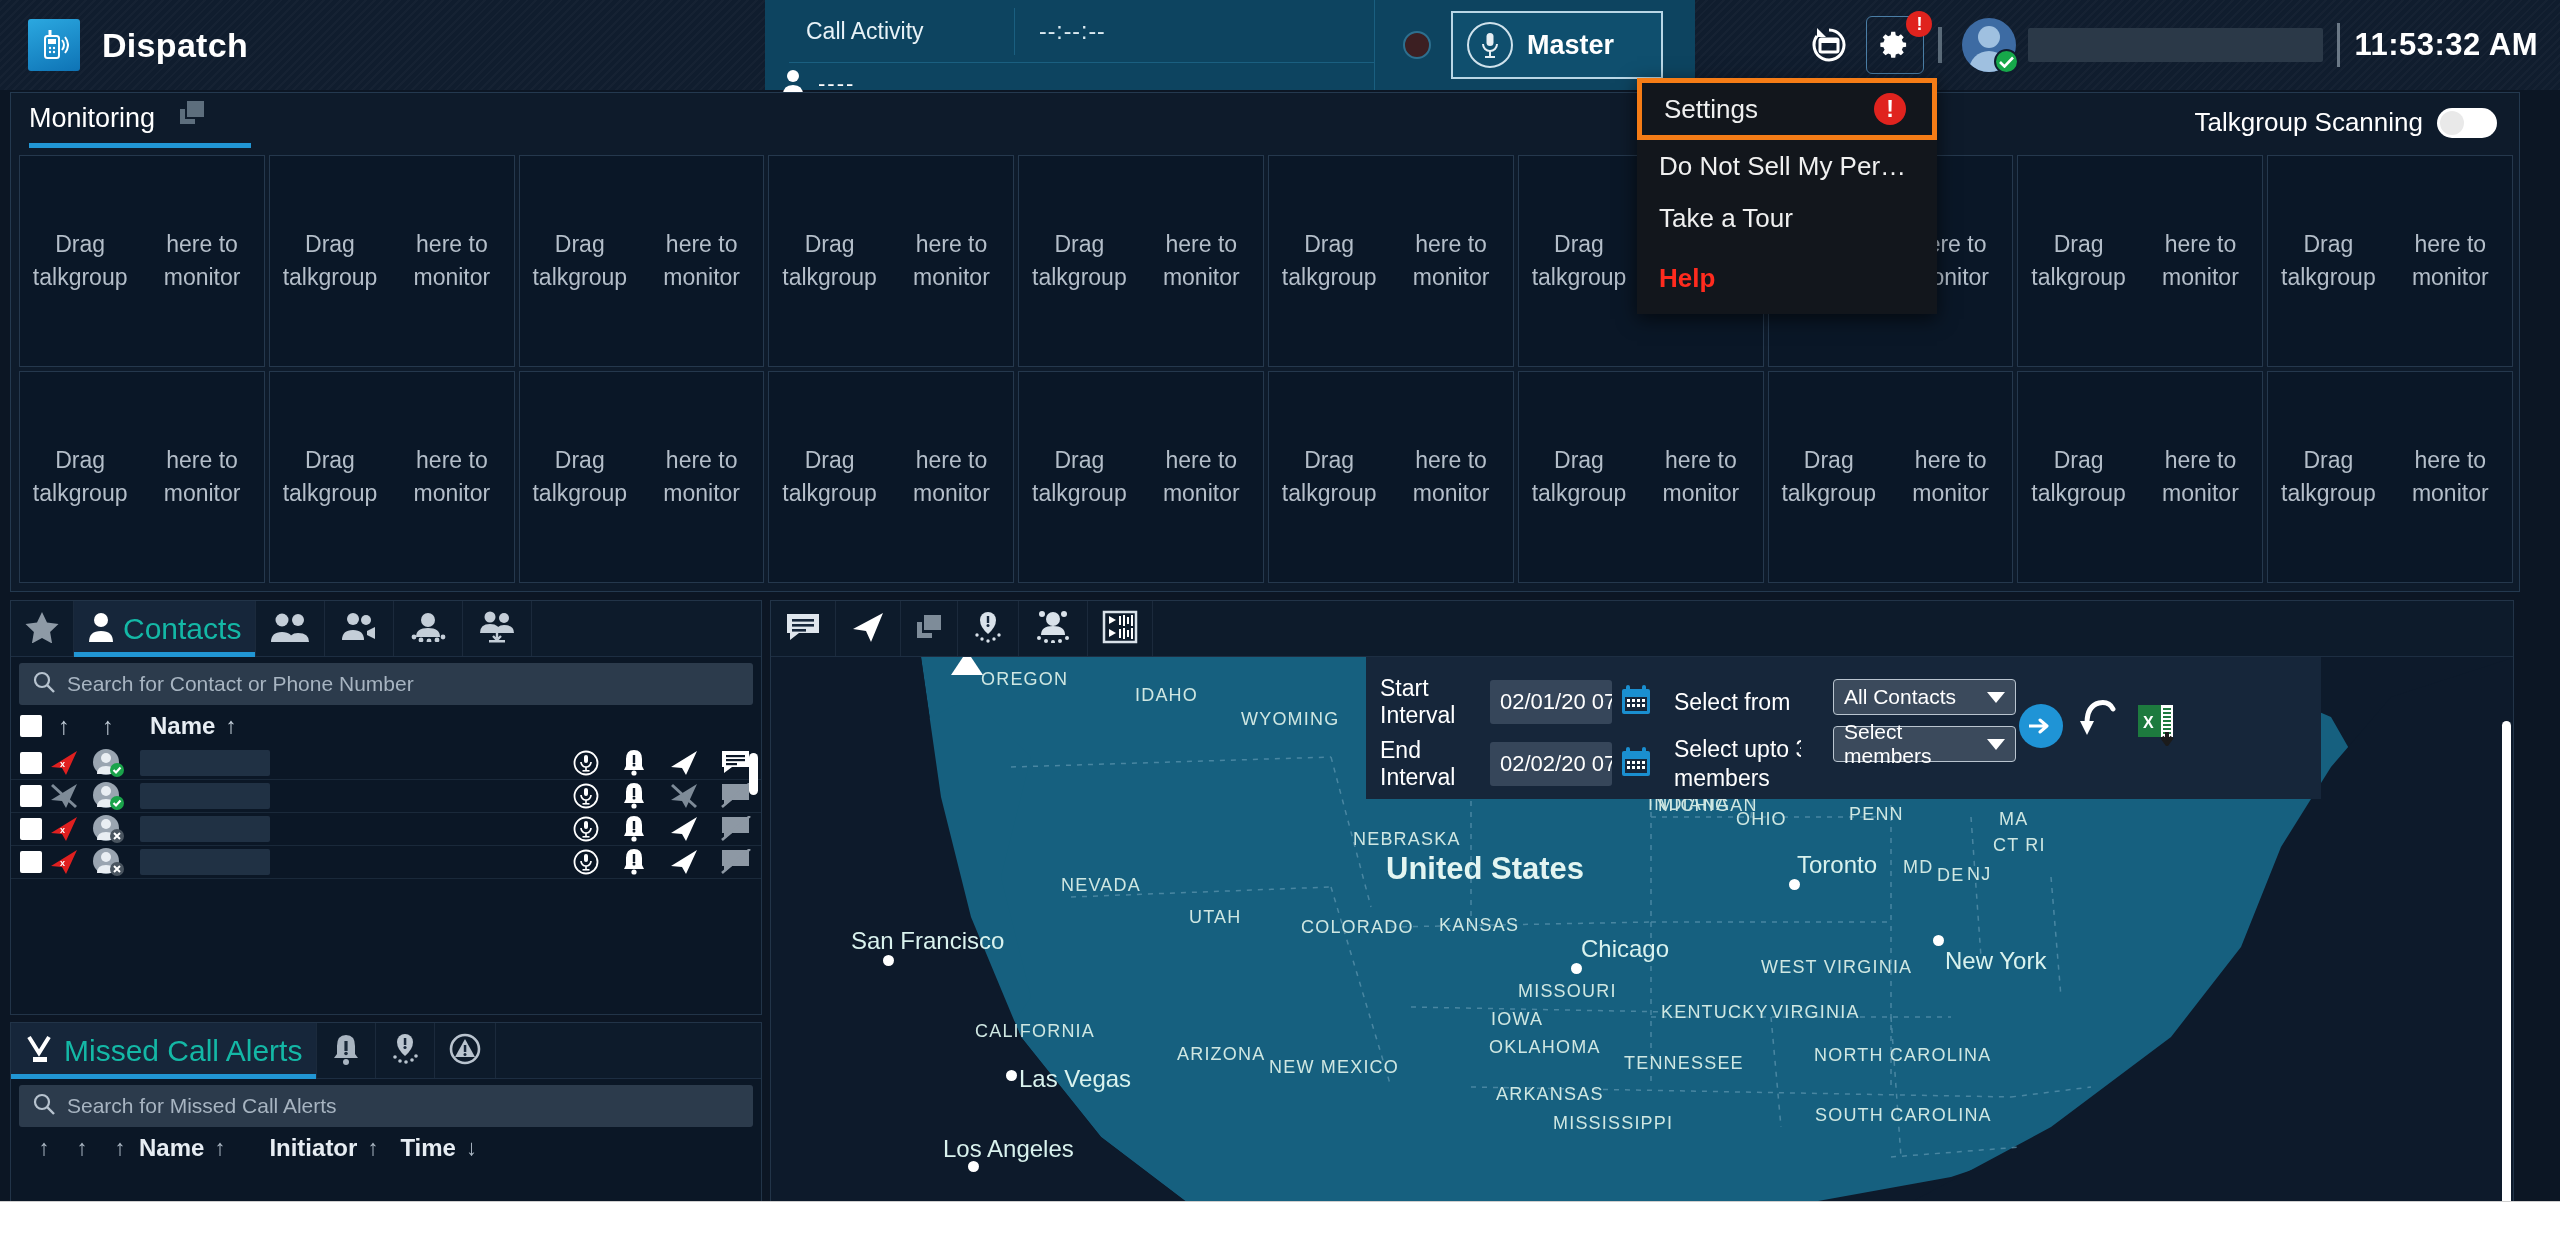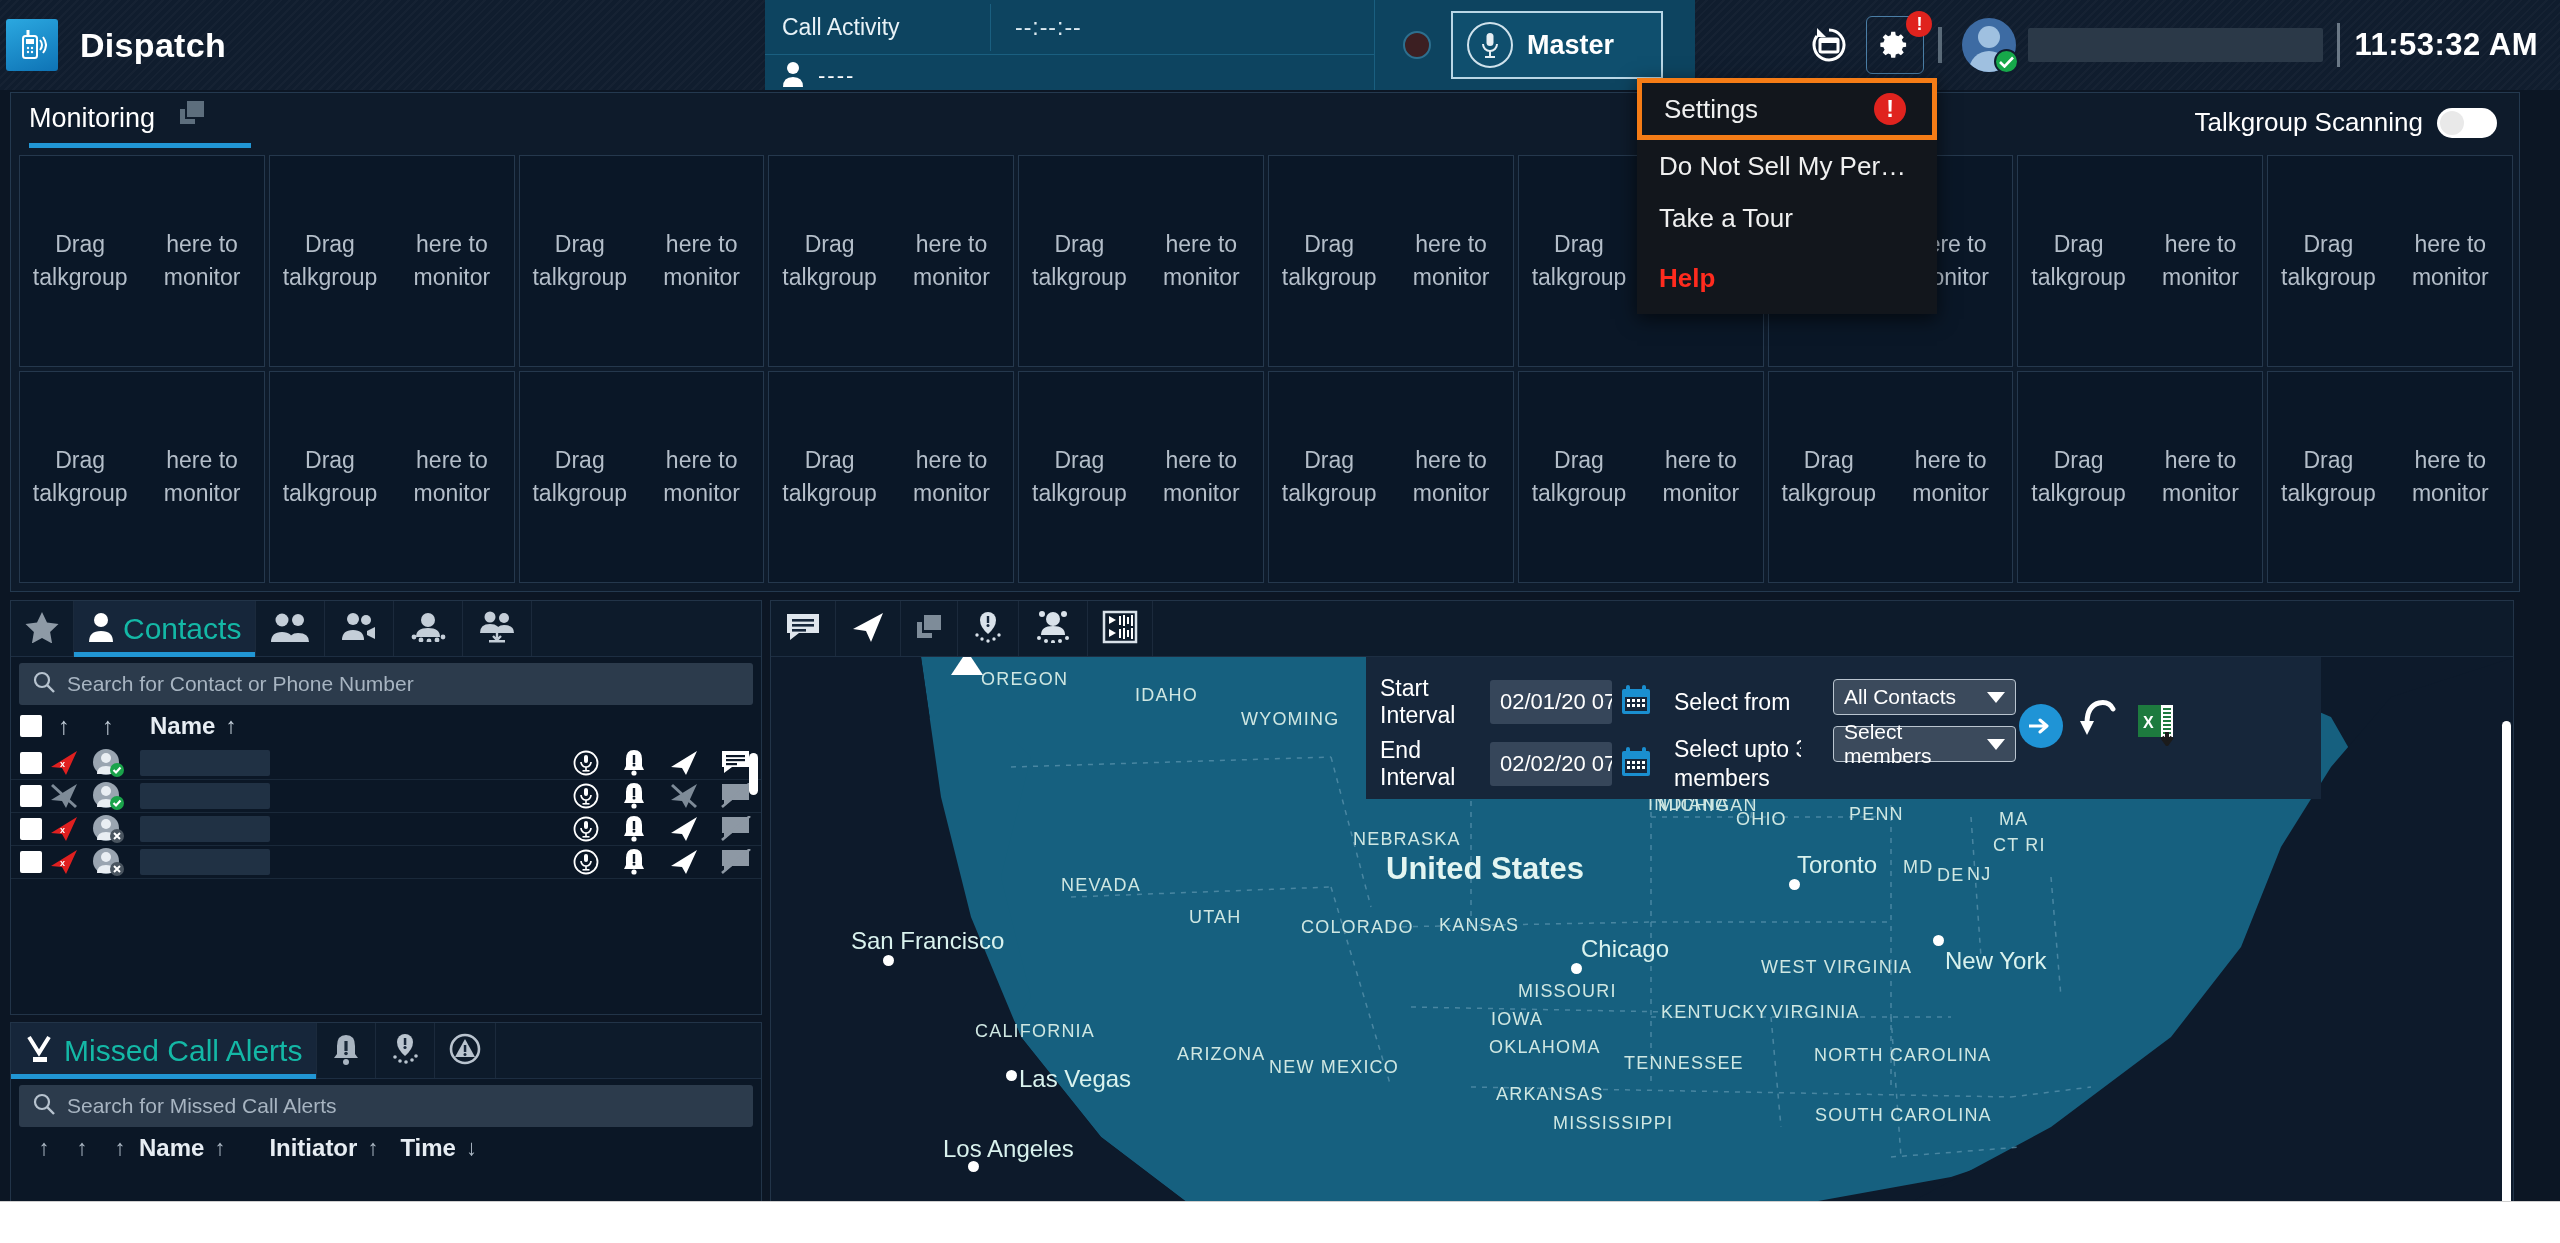--- a/index.html
+++ b/index.html
@@ -14,33 +14,33 @@
     background:#0c1624;
   }
 
   
   .header {
     position:absolute; left:0; top:0; width:2560px; height:90px;
     background:#101d2e;
     background-image: repeating-linear-gradient(135deg, rgba(255,255,255,.022) 0 2px, rgba(0,0,0,0) 2px 6px);
     display:flex; align-items:center;
   }
-  .brand { display:flex; align-items:center; padding-left:6px; width:765px; }
+  .brand { display:flex; align-items:center; padding-left:28px; width:765px; }
   .brand-logo {
     width:52px; height:52px; border-radius:3px;
     background:linear-gradient(160deg,#2ba8e0,#0e73b5);
     display:flex; align-items:center; justify-content:center;
   }
   .brand-title { color:#fff; font-size:34px; font-weight:bold; margin-left:22px; letter-spacing:.3px; }
 
   .callpanel {
     position:absolute; left:765px; top:0; width:610px; height:90px;
     background:#0d4460; border-right:1px solid #1a5f80;
   }
-  .callpanel .cp-row1 { height:55px; display:flex; align-items:center; border-bottom:1px solid #1a5f80; }
+  .callpanel .cp-row1 { height:63px; display:flex; align-items:center; border-bottom:1px solid #1a5f80;margin-left:24px; }
   .cp-label { color:#e8f2f7; font-size:23px; padding-left:17px; width:225px; }
   .cp-sep { width:1px; height:47px; background:#1a5f80; }
   .cp-timer { color:#dbe9f0; font-size:23px; padding-left:24px; letter-spacing:1px; }
   .callpanel .cp-row2 { height:42px; display:flex; align-items:center; padding-left:17px; }
   .cp-user { color:#ffffff; font-size:22px; margin-left:14px; letter-spacing:2px; }
 
   .hdr-mid {
     position:absolute; left:1375px; top:0; width:320px; height:90px;
     background:#0d4460; display:flex; align-items:center;
   }

